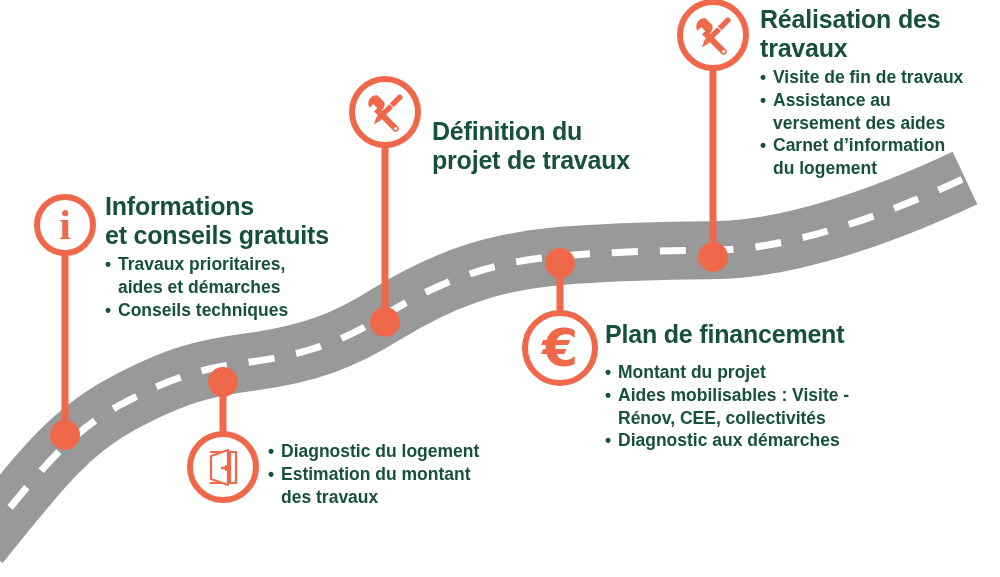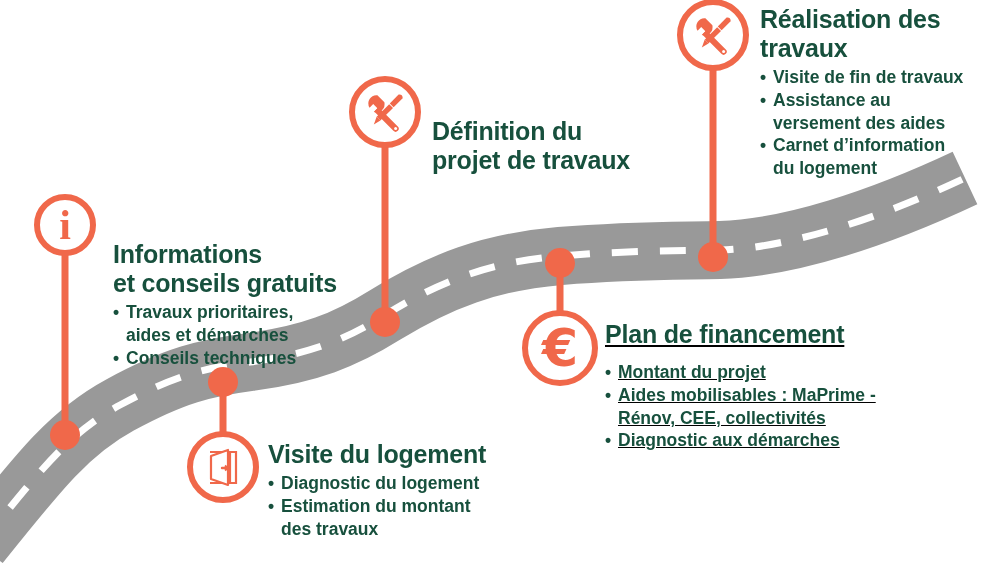--- a/index.html
+++ b/index.html
@@ -98,21 +98,21 @@
 
     <use href="#centerline" stroke="#FFFFFF" stroke-width="7" fill="none" stroke-dasharray="26 22" stroke-linecap="butt"></use>
   </svg>
 
   <div class="step">
     <div class="stem" style="left:65px;top:247px;height:190px;"></div>
     <div class="dot" style="left:65px;top:435px;"></div>
     <div class="circle" style="left:65px;top:225px;width:62px;height:62px;">
       <span class="icon-i" style="font-size:42px;">i</span>
     </div>
-    <div class="txt" style="left:113px;top:192px;width:260px;margin-top:48px;">
+    <div class="txt" style="left:105px;top:192px;width:260px;">
       <div class="title">Informations
 et conseils gratuits</div>
       <ul class="bullets">
         <li>Travaux prioritaires,
 aides et démarches</li>
         <li>Conseils techniques</li>
       </ul>
     </div>
   </div>
 
@@ -125,21 +125,20 @@
         <path d="M6 5 H32 V36 H6" fill="none" stroke="#F0684A" stroke-width="2.2"></path>
         <line x1="26" y1="5" x2="26" y2="36" stroke="#F0684A" stroke-width="2.2"></line>
 
         <path d="M7 9 L24 3 V38 L7 32 Z" fill="#ffffff" stroke="#F0684A" stroke-width="2.2" stroke-linejoin="round"></path>
 
         <path d="M18 21 h5" stroke="#F0684A" stroke-width="2.4" stroke-linecap="round"></path>
         <path d="M21 18.6 l2.6 2.4 l-2.6 2.4" fill="none" stroke="#F0684A" stroke-width="2"></path>
       </svg>
     </div>
     <div class="txt" style="left:268px;top:440px;width:250px;">
-      <div class="title">Visite du logement</div>
       <ul class="bullets">
         <li>Diagnostic du logement</li>
         <li>Estimation du montant
 des travaux</li>
       </ul>
     </div>
   </div>
 
   <div class="step">
     <div class="stem" style="left:385px;top:140px;height:184px;"></div>
@@ -163,25 +162,25 @@
 projet de travaux</div>
     </div>
   </div>
 
   <div class="step">
     <div class="stem" style="left:560px;top:263px;height:58px;"></div>
     <div class="dot" style="left:560px;top:263px;"></div>
     <div class="circle" style="left:560px;top:348px;width:76px;height:76px;">
       <span class="icon-euro" style="font-size:52px;">€</span>
     </div>
-    <div class="txt" style="left:605px;top:320px;width:330px;text-decoration:underline;">
+    <div class="txt" style="left:605px;top:320px;width:330px;">
       <div class="title">Plan de financement</div>
       <ul class="bullets" style="margin-top:12px;">
         <li>Montant du projet</li>
-        <li>Aides mobilisables : MaPrime -
+        <li>Aides mobilisables : Visite -
 Rénov, CEE, collectivités</li>
         <li>Diagnostic aux démarches</li>
       </ul>
     </div>
   </div>
 
   <div class="step">
     <div class="stem" style="left:713px;top:62px;height:196px;"></div>
     <div class="dot" style="left:713px;top:257px;"></div>
     <div class="circle" style="left:713px;top:35px;width:72px;height:72px;">

